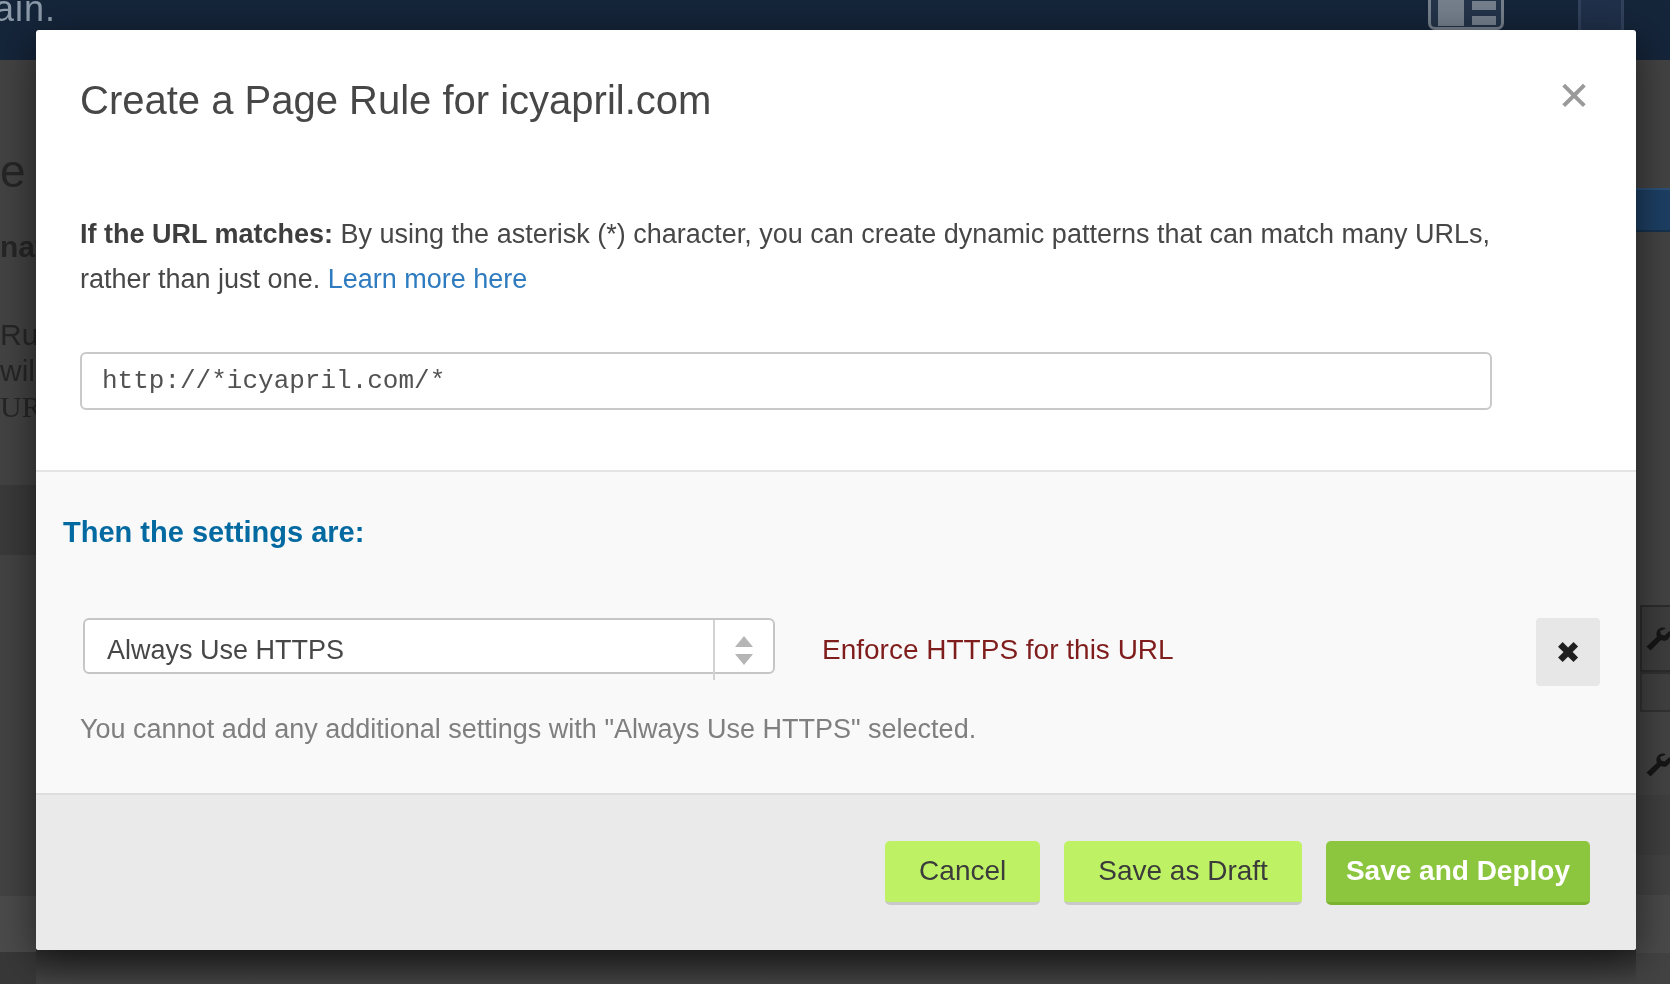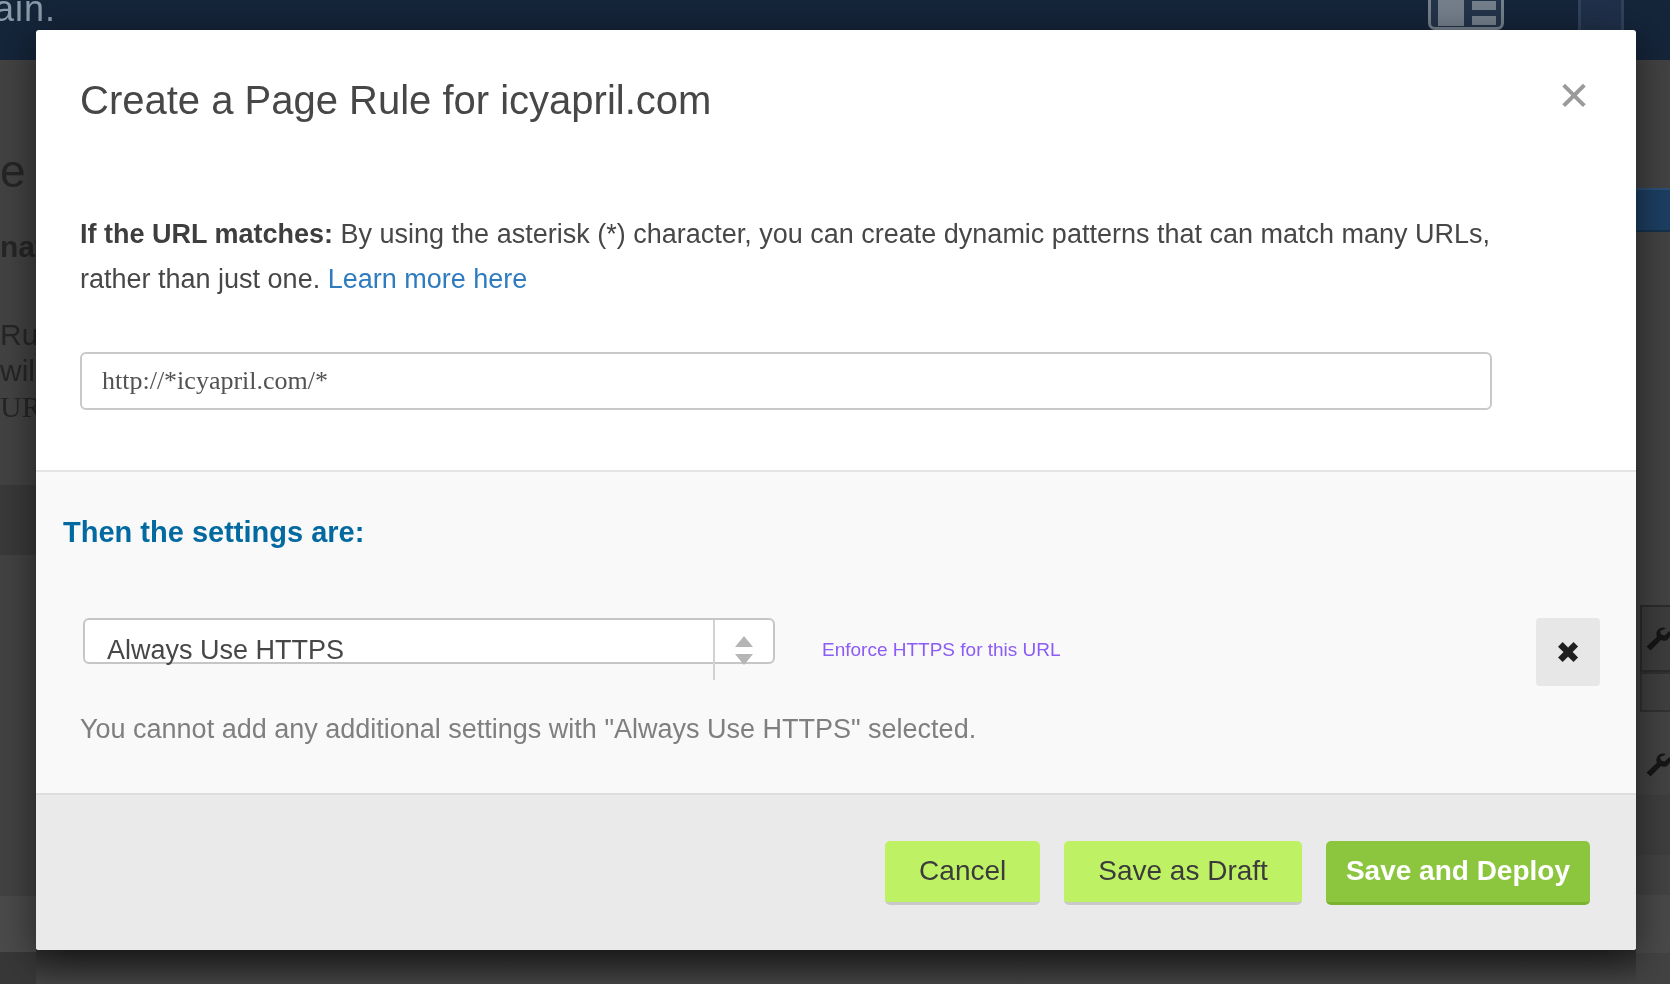--- a/index.html
+++ b/index.html
@@ -40,34 +40,34 @@
   
   .modal { position:absolute; left:36px; top:30px; width:1600px; height:920px; background:#ffffff; border-radius:3px; box-shadow:0 10px 40px rgba(0,0,0,0.55); }
 
   .modal-title { position:absolute; left:44px; top:48px; font-size:40px; line-height:44px; color:#474747; font-weight:400; }
   .modal-close { position:absolute; right:38px; top:42px; width:48px; height:48px; font-size:40px; line-height:48px; text-align:center; color:#9a9a9a; cursor:pointer; font-weight:300; }
 
   .url-paragraph { position:absolute; left:44px; top:182px; width:1430px; font-size:27px; line-height:45px; color:#474747; }
   .url-paragraph b { color:#3e3e3e; }
   .learn-link { color:#2f7bbf; text-decoration:none; cursor:pointer; }
 
-  .url-input { position:absolute; left:44px; top:322px; width:1412px; height:58px; border:2px solid #c9c9c9; border-radius:6px; background:#fff; font-family:Liberation Serif, serif; font-size:26px; color:#525252; padding:0 20px; outline:none; }
+  .url-input { position:absolute; left:44px; top:322px; width:1412px; height:58px; border:2px solid #c9c9c9; border-radius:6px; background:#fff; font-family:Liberation Mono, monospace; font-size:26px; color:#525252; padding:0 20px; outline:none; }
 
   .modal-divider { position:absolute; left:0; top:440px; width:1600px; height:2px; background:#e4e4e4; }
   .settings-section { position:absolute; left:0; top:442px; width:1600px; height:321px; background:#f9f9f9; }
 
   .settings-heading { position:absolute; left:27px; top:486px; font-size:29px; font-weight:bold; color:#0369a1; }
 
-  .setting-select { position:absolute; left:47px; top:588px; width:692px; height:46px; background:#ffffff; border:2px solid #c6c6c6; border-radius:6px; cursor:pointer; }
+  .setting-select { position:absolute; left:47px; top:588px; width:692px; height:56px; background:#ffffff; border:2px solid #c6c6c6; border-radius:6px; cursor:pointer; }
   .setting-select .sel-value { position:absolute; left:22px; top:0; line-height:60px; font-size:27px; color:#474747; }
   .sel-arrows { position:absolute; right:0; top:0; width:60px; height:60px; border-left:2px solid #d2d2d2; display:flex; flex-direction:column; align-items:center; justify-content:center; gap:7px; }
   .arr-up { width:0; height:0; border-left:9px solid transparent; border-right:9px solid transparent; border-bottom:11px solid #b5b5b5; }
   .arr-down { width:0; height:0; border-left:9px solid transparent; border-right:9px solid transparent; border-top:11px solid #b5b5b5; }
 
-  .setting-desc { position:absolute; left:786px; top:588px; height:64px; line-height:64px; font-size:19px; color:#8b5cf6; }
+  .setting-desc { position:absolute; left:786px; top:588px; height:64px; line-height:64px; font-size:28px; color:#7f1d1d; }
 
   .remove-btn { position:absolute; left:1500px; top:588px; width:64px; height:68px; background:#e7e7e7; border:none; border-radius:4px; font-size:30px; color:#1f1f1f; cursor:pointer; display:flex; align-items:center; justify-content:center; }
 
   .settings-note { position:absolute; left:44px; top:684px; font-size:27px; color:#7f7f7f; }
 
   .modal-footer { position:absolute; left:0; top:763px; width:1600px; height:157px; background:#eaeaea; border-top:2px solid #dedede; border-radius:0 0 3px 3px; display:flex; align-items:center; justify-content:flex-end; gap:24px; padding-right:46px; }
   .btn { height:64px; border-radius:5px; font-family:"Liberation Sans", sans-serif; font-size:28px; cursor:pointer; }
   .btn-gray { background:#bef264; border:none; border-bottom:3px solid #c9c9c9; color:#3b3b3b; padding:0 34px; }
   .btn-green { background:#8cc63f; border:none; border-bottom:3px solid #7ab32f; color:#ffffff; padding:0 20px; font-weight:bold; }
 </style>

